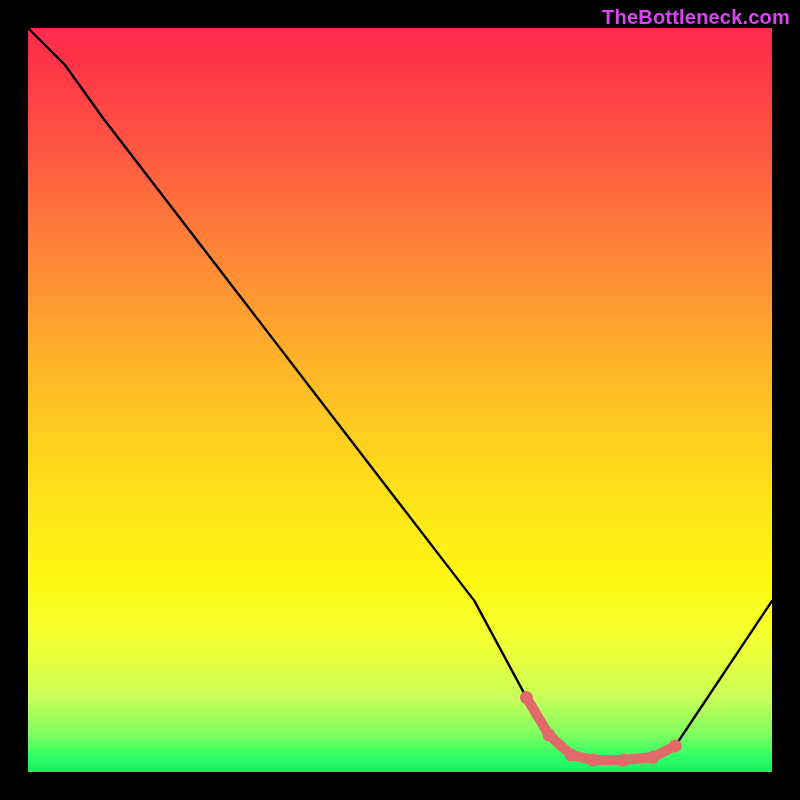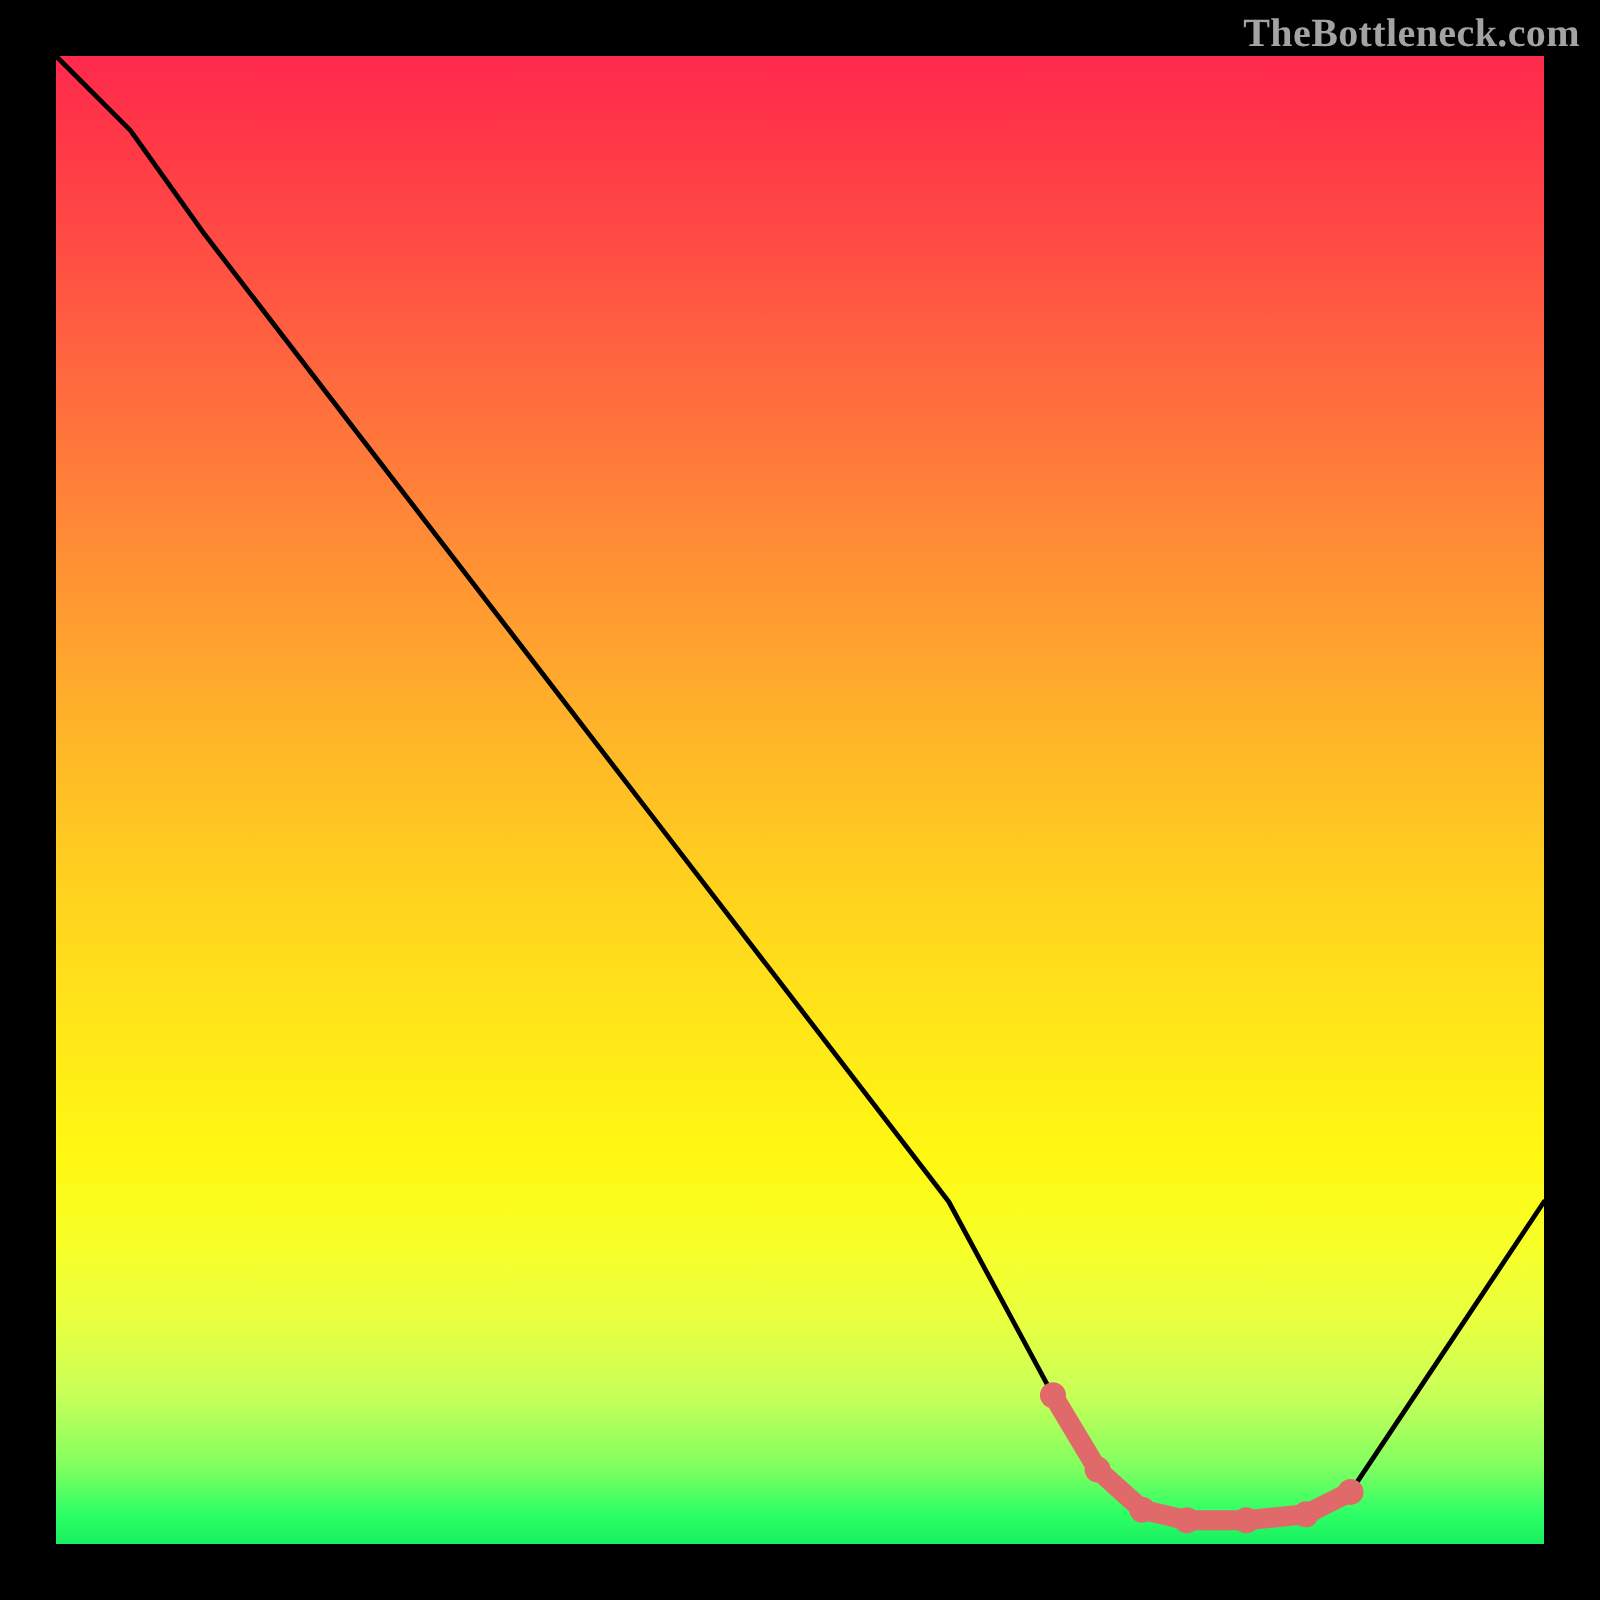--- a/index.html
+++ b/index.html
@@ -32,24 +32,24 @@
       #7dff60 95%,
       #2dff66 98%,
       #18f060 100%
     );
   }
   .curve-svg { position: absolute; inset: 0; width: 100%; height: 100%; }
   .watermark {
     position: absolute;
     top: 6px;
     right: 10px;
-    font-family: Liberation Serif, serif;
+    font-family: Liberation Sans, sans-serif;
     font-size: 20px;
     font-weight: 600;
-    color: #a3a3a3;
+    color: #d946ef;
     letter-spacing: 0.2px;
     text-align: center;
   }
 </style>
 </head>
 <body>
 
 <div class="container">
   <div class="plot-area">
     <div class="gradient"></div>

